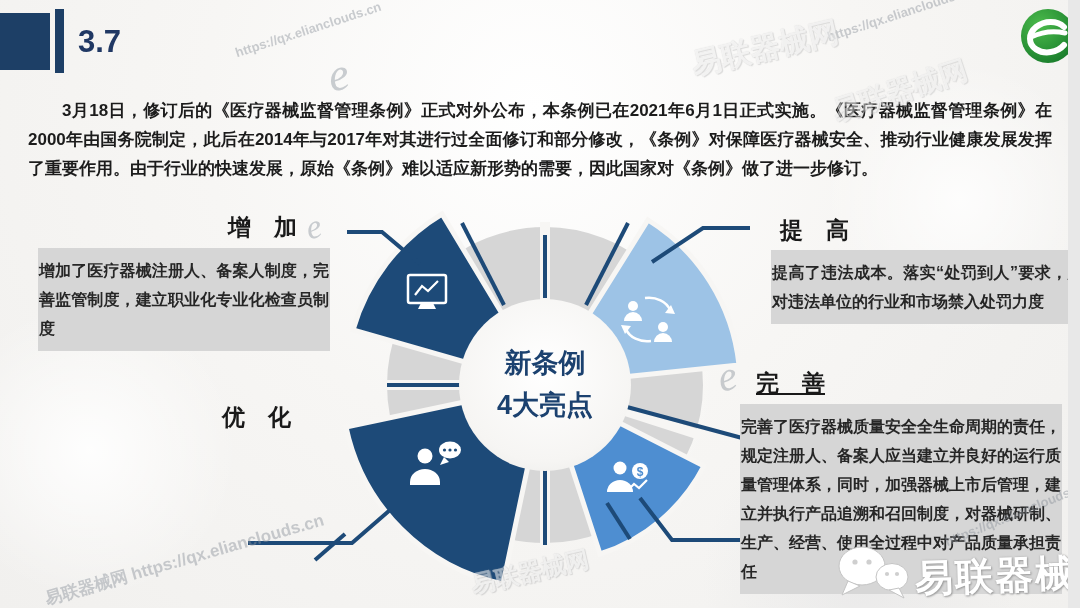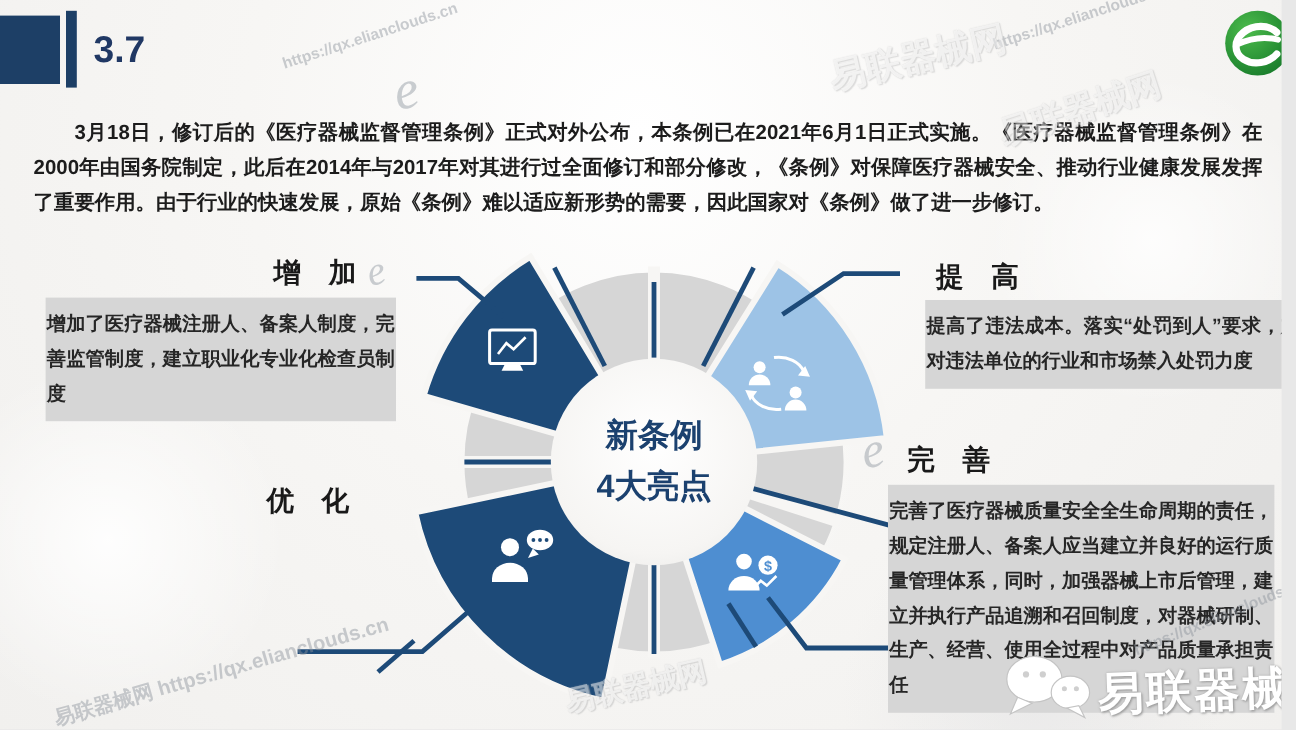--- a/index.html
+++ b/index.html
@@ -133,21 +133,21 @@
       <polyline points="347,232 382,232 420,264"></polyline>
       <polyline points="652,262 703,228 750,228"></polyline>
       <polyline points="390,510 352,543 248,543"></polyline>
       <polyline points="640,498 672,540 740,540"></polyline>
     </g>
   </svg>
 
   <div class="sec-label" style="left:228px;top:212px;">增　加</div>
   <div class="sec-label" style="left:753px;top:215px;margin-left:27px;">提　高</div>
   <div class="sec-label" style="left:222px;top:402px;">优　化</div>
-  <div class="sec-label" style="left:756px;top:368px;">完　善</div>
+  <div class="sec-label" style="left:756px;top:368px;text-decoration:underline;">完　善</div>
 
   <div class="sec-box" style="left:38px;top:248px;width:292px;">增加了医疗器械注册人、备案人制度，完善监管制度，建立职业化专业化检查员制度</div>
   <div class="sec-box" style="left:735px;top:250px;width:330px;margin-left:36px;">提高了违法成本。落实“处罚到人”要求，加大对违法单位的行业和市场禁入处罚力度</div>
   <div class="sec-box" style="left:740px;top:404px;width:322px;">完善了医疗器械质量安全全生命周期的责任，规定注册人、备案人应当建立并良好的运行质量管理体系，同时，加强器械上市后管理，建立并执行产品追溯和召回制度，对器械研制、生产、经营、使用全过程中对产品质量承担责任</div>
 
   <div class="e-mark" style="left:328px;top:48px;font-size:46px;transform:rotate(-12deg);">e</div>
   <div class="e-mark" style="left:306px;top:208px;font-size:34px;transform:rotate(-14deg);">e</div>
   <div class="e-mark" style="left:718px;top:352px;font-size:42px;transform:rotate(-12deg);">e</div>
 
   <div class="wm wm-gray" style="left:232px;top:22px;font-size:13px;transform:rotate(-18deg);">https://qx.elianclouds.cn</div>

